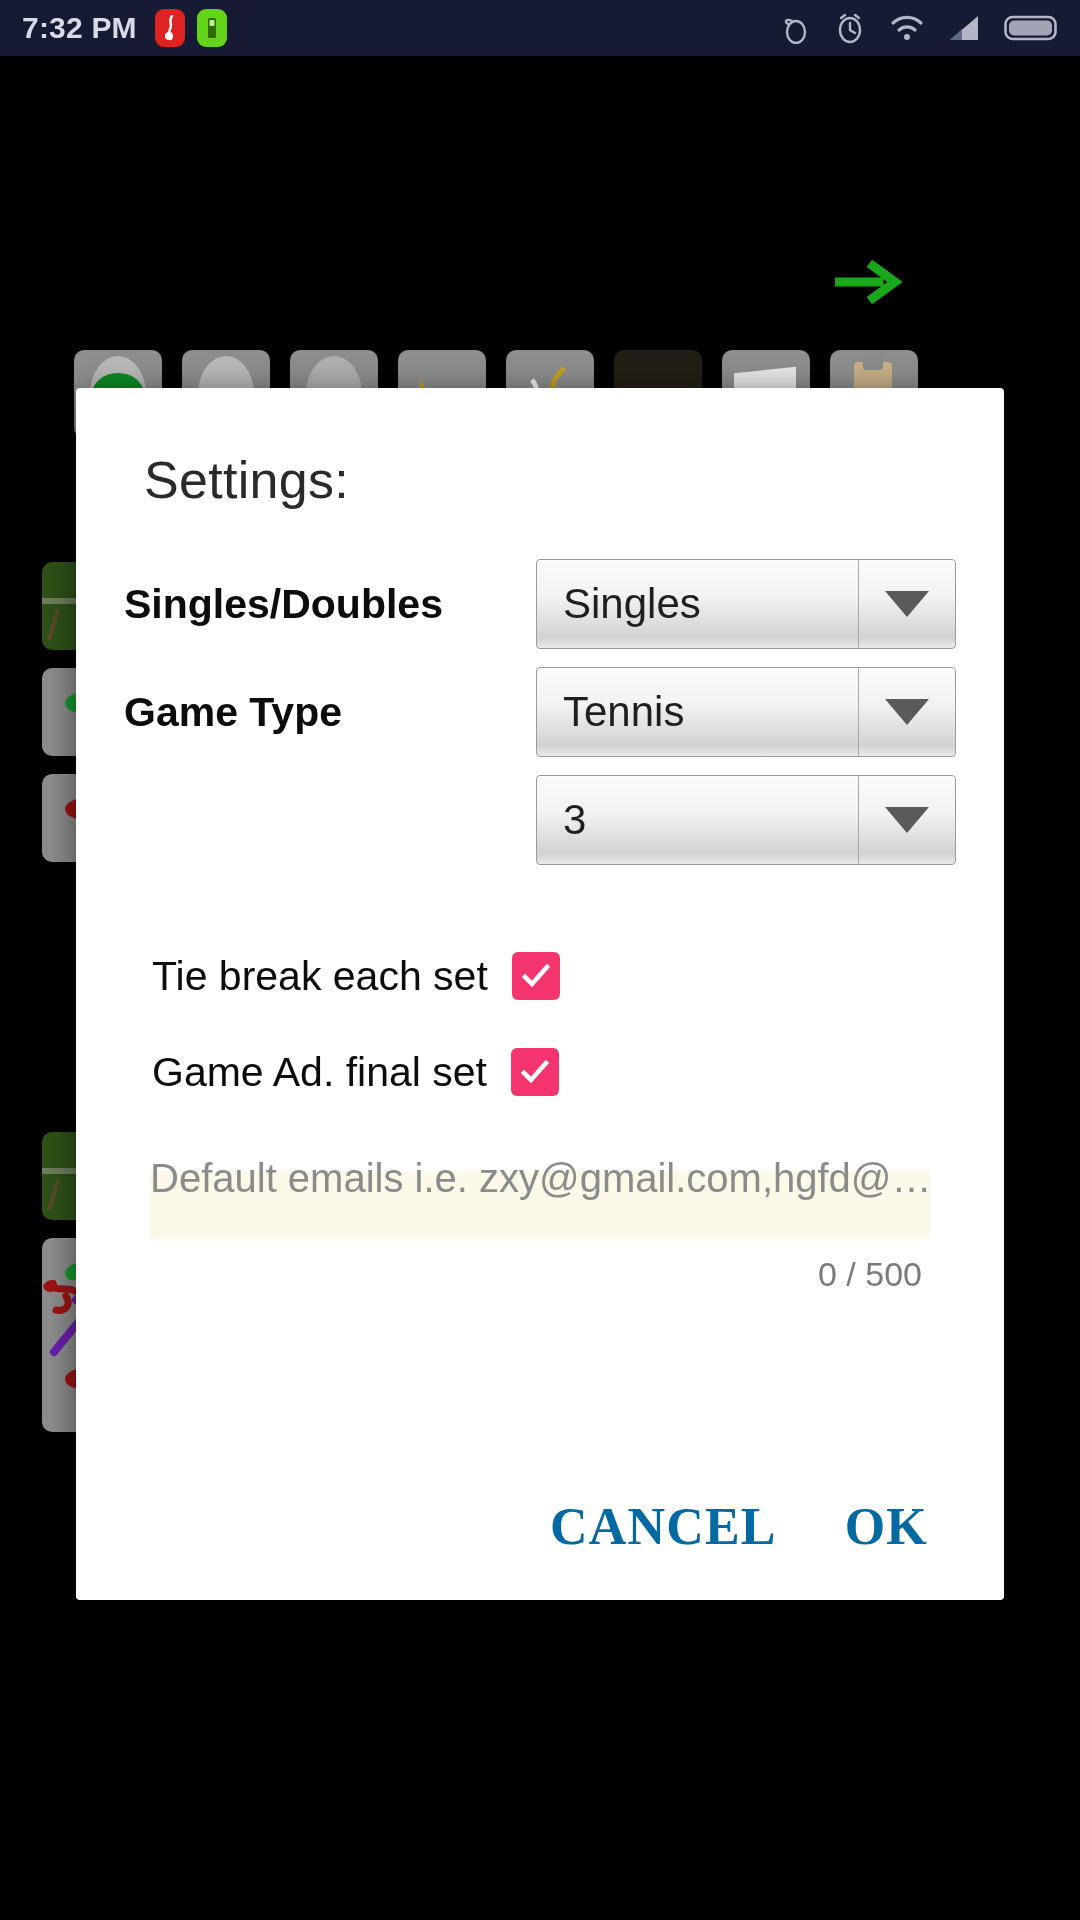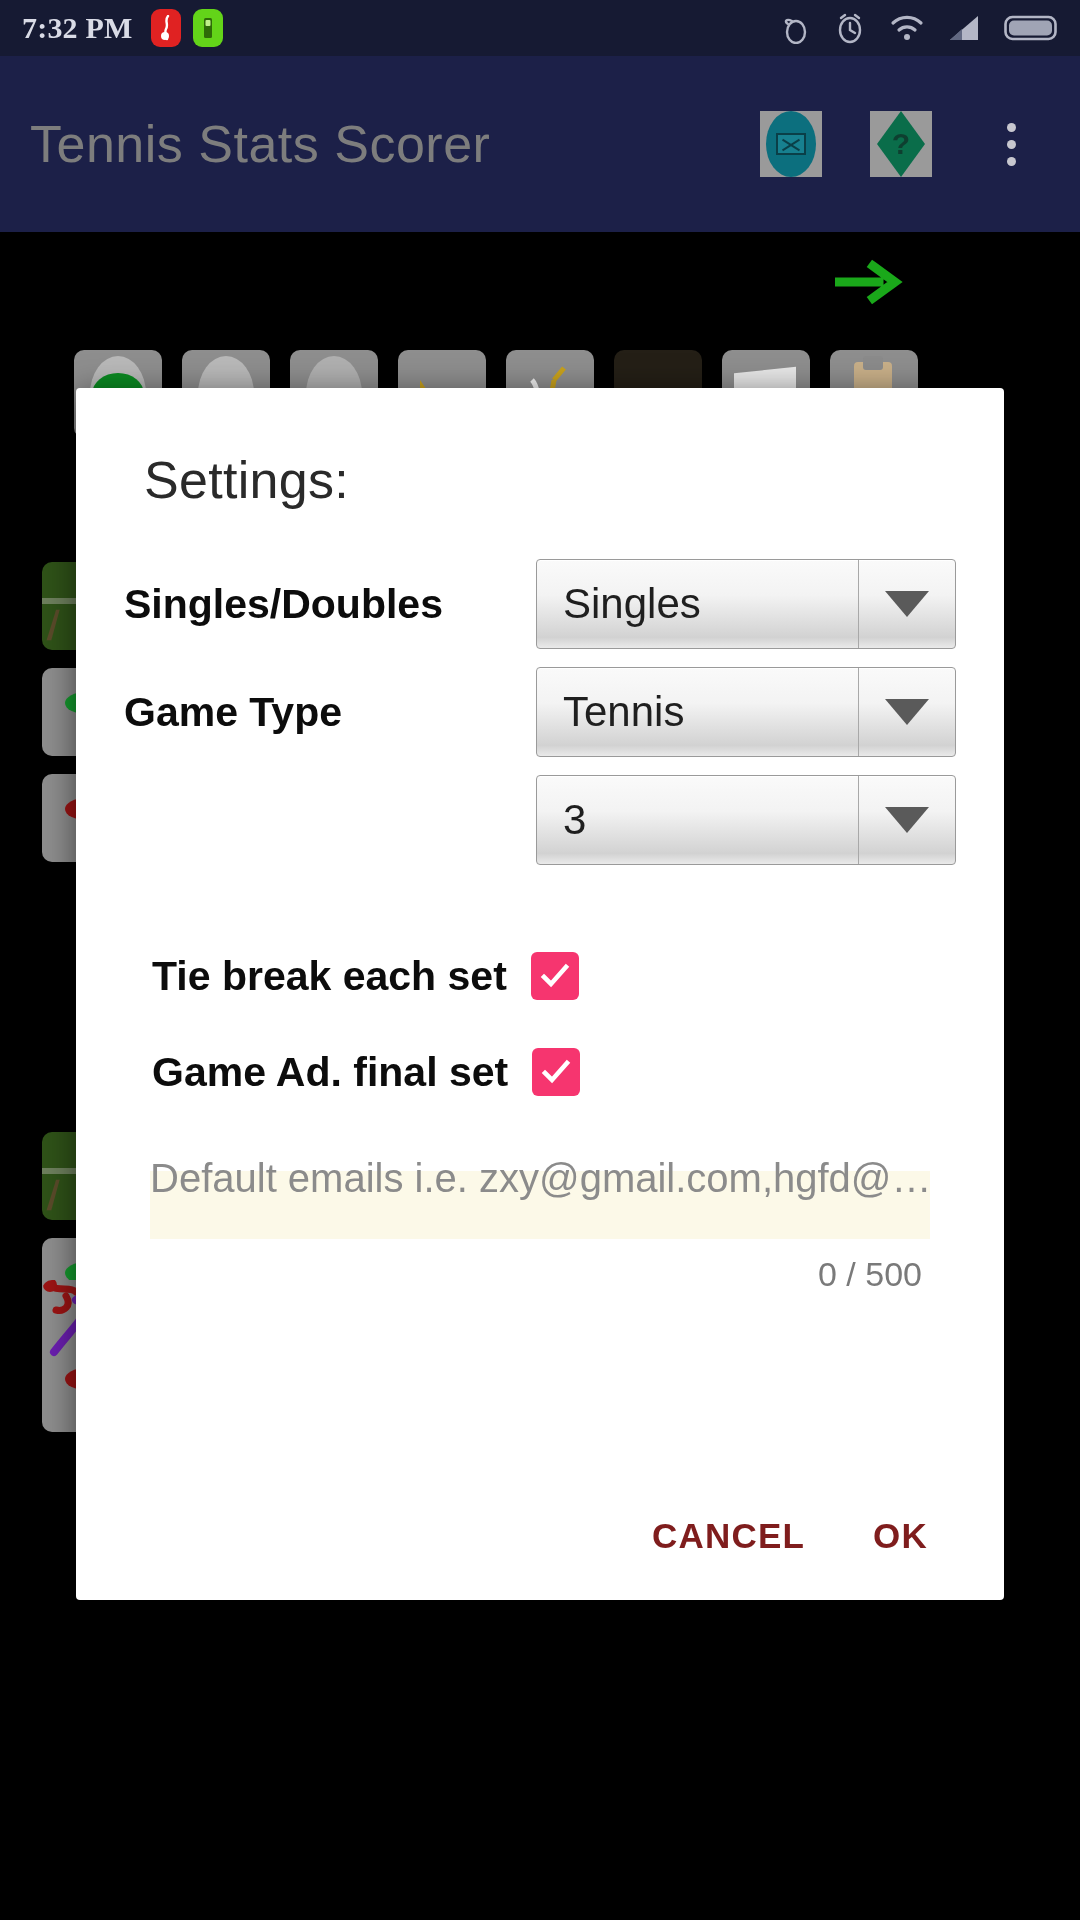--- a/index.html
+++ b/index.html
@@ -10,21 +10,21 @@
     overflow:hidden;
   }
   #screen { position:relative; width:1080px; height:1920px; background:#000; overflow:hidden; }
 
   
   .statusbar{
     position:absolute; top:0; left:0; width:1080px; height:56px;
     background:#161a33; display:flex; align-items:center;
     padding:0 22px;
   }
-  .sb-time{ color:#d9dbe6; font-size:30px; font-weight:700; letter-spacing:.2px;font-family:Liberation Serif, serif; }
+  .sb-time{ color:#d9dbe6; font-size:30px; font-weight:700; letter-spacing:.2px; }
   .sb-left-icons{ display:flex; align-items:center; gap:12px; margin-left:18px; }
   .sb-badge{ width:30px;height:38px;border-radius:9px;display:flex;align-items:center;justify-content:center;}
   .sb-badge.red{ background:#e02222; }
   .sb-badge.green{ background:#63d419; }
   .sb-spacer{ flex:1; }
   .sb-right-icons{ display:flex; align-items:center; gap:24px; }
   .sb-ic{ opacity:.85; display:flex; align-items:center; }
 
   
   .appbar{
@@ -98,21 +98,21 @@
     border-right:1px solid #a8a8a8;
   }
   .spinner .arrowbox{ width:96px; display:flex; align-items:center; justify-content:center; }
   .caret{ width:0;height:0;border-left:22px solid transparent;border-right:22px solid transparent;border-top:26px solid #5a5a5a;}
 
   .row.sets .spinner{ width:420px; }
   .row.sets .row-label{ letter-spacing:-.4px; }
 
   .checks{ margin-top:54px; padding-left:28px;}
   .chk-row{ display:flex; align-items:center; height:96px; gap:24px;}
-  .chk-label{ font-size:41px; font-weight:700; color:#0c0c0c;}
+  .chk-label{ font-size:41px; font-weight:400; color:#0c0c0c;}
   .chkbox{
     width:48px;height:48px;border-radius:6px;background:#f6356f;
     display:flex;align-items:center;justify-content:center;
   }
   .chkbox svg{ display:block; }
 
   .emailwrap{ margin-top:40px; padding:11px 26px; position:relative; }
   .email-ph{
     position:absolute; left:26px; top:-4px;
     font-size:40px; color:#8b8b8b; white-space:nowrap; pointer-events:none;
@@ -124,22 +124,22 @@
   }
   .counter{ text-align:right; font-size:34px; color:#7a7a7a; padding:16px 8px 0 0;}
 
   .dlg-actions{
     position:absolute; left:0; right:0; bottom:44px;
     display:flex; justify-content:flex-end; align-items:center; gap:68px;
     padding-right:76px;
   }
   .txt-btn{
     background:none;border:none;cursor:pointer;
-    color:#7f1d1d; font-size:35px; font-weight:700; letter-spacing:1.2px;
-    font-family:Liberation Sans, sans-serif;
+    color:#0369a1; font-size:52px; font-weight:700; letter-spacing:1.2px;
+    font-family:Liberation Serif, serif;
   }
 </style>
 </head>
 <body>
 
 <div id="screen">
 
   <div class="statusbar">
     <span class="sb-time">7:32 PM</span>
     <span class="sb-left-icons">
@@ -186,47 +186,20 @@
       </span>
       <span class="sb-ic">
         <svg width="54" height="28" viewBox="0 0 54 28">
             <rect x="1.5" y="3" width="50" height="22" rx="7" fill="none" stroke="#cfd2e0" stroke-width="2.6"></rect>
             <rect x="5" y="6.5" width="43" height="15" rx="5" fill="#b9bdcc"></rect>
           </svg>
       </span>
     </span>
   </div>
 
-  <div class="appbar">
-    <div class="app-title">Tennis Stats Scorer</div>
-    <div class="appbar-spacer"></div>
-    <div class="appbar-actions">
-      <div class="ab-btn">
-        <div class="ab-mail">
-          <div class="ellipse">
-              <div class="env"></div>
-            </div>
-        </div>
-      </div>
-      <div class="ab-btn">
-        <div class="ab-help">
-          <div class="diamond">
-              <span class="q">?</span>
-            </div>
-        </div>
-      </div>
-      <div class="ab-btn">
-        <div class="ab-dots">
-            <i></i>
-            <i></i>
-            <i></i>
-          </div>
-      </div>
-    </div>
-  </div>
 
   <div class="bg-area">
 
     <div class="green-arrow">
       <svg width="68" height="56" viewBox="0 0 68 56">
         <path d="M4 28 L44 28 M38 12 L60 28 L38 44" stroke="#1aa81a" stroke-width="9" fill="none" stroke-linecap="square" stroke-linejoin="miter"></path>
       </svg>
     </div>
 
     <div class="tile-row" style="top:118px;left:74px;">

